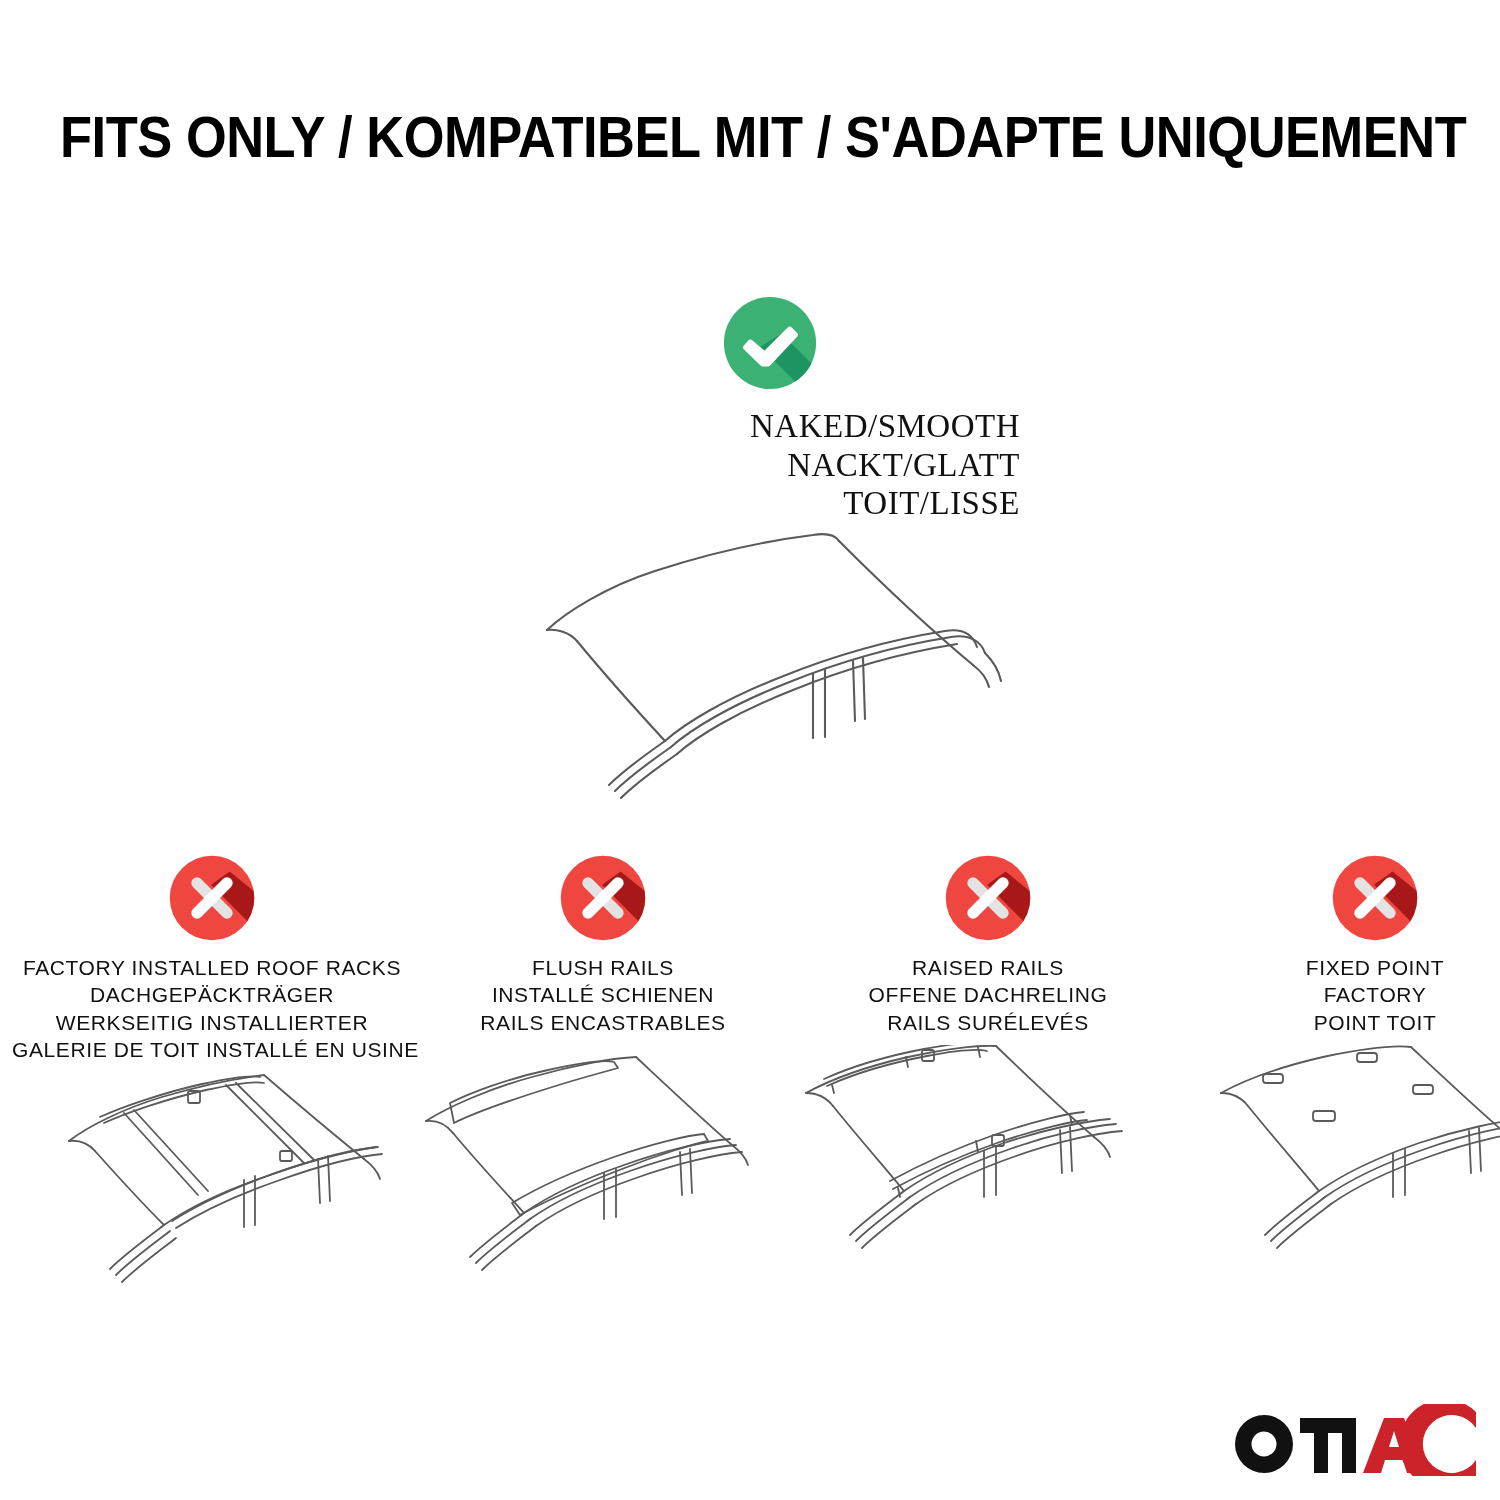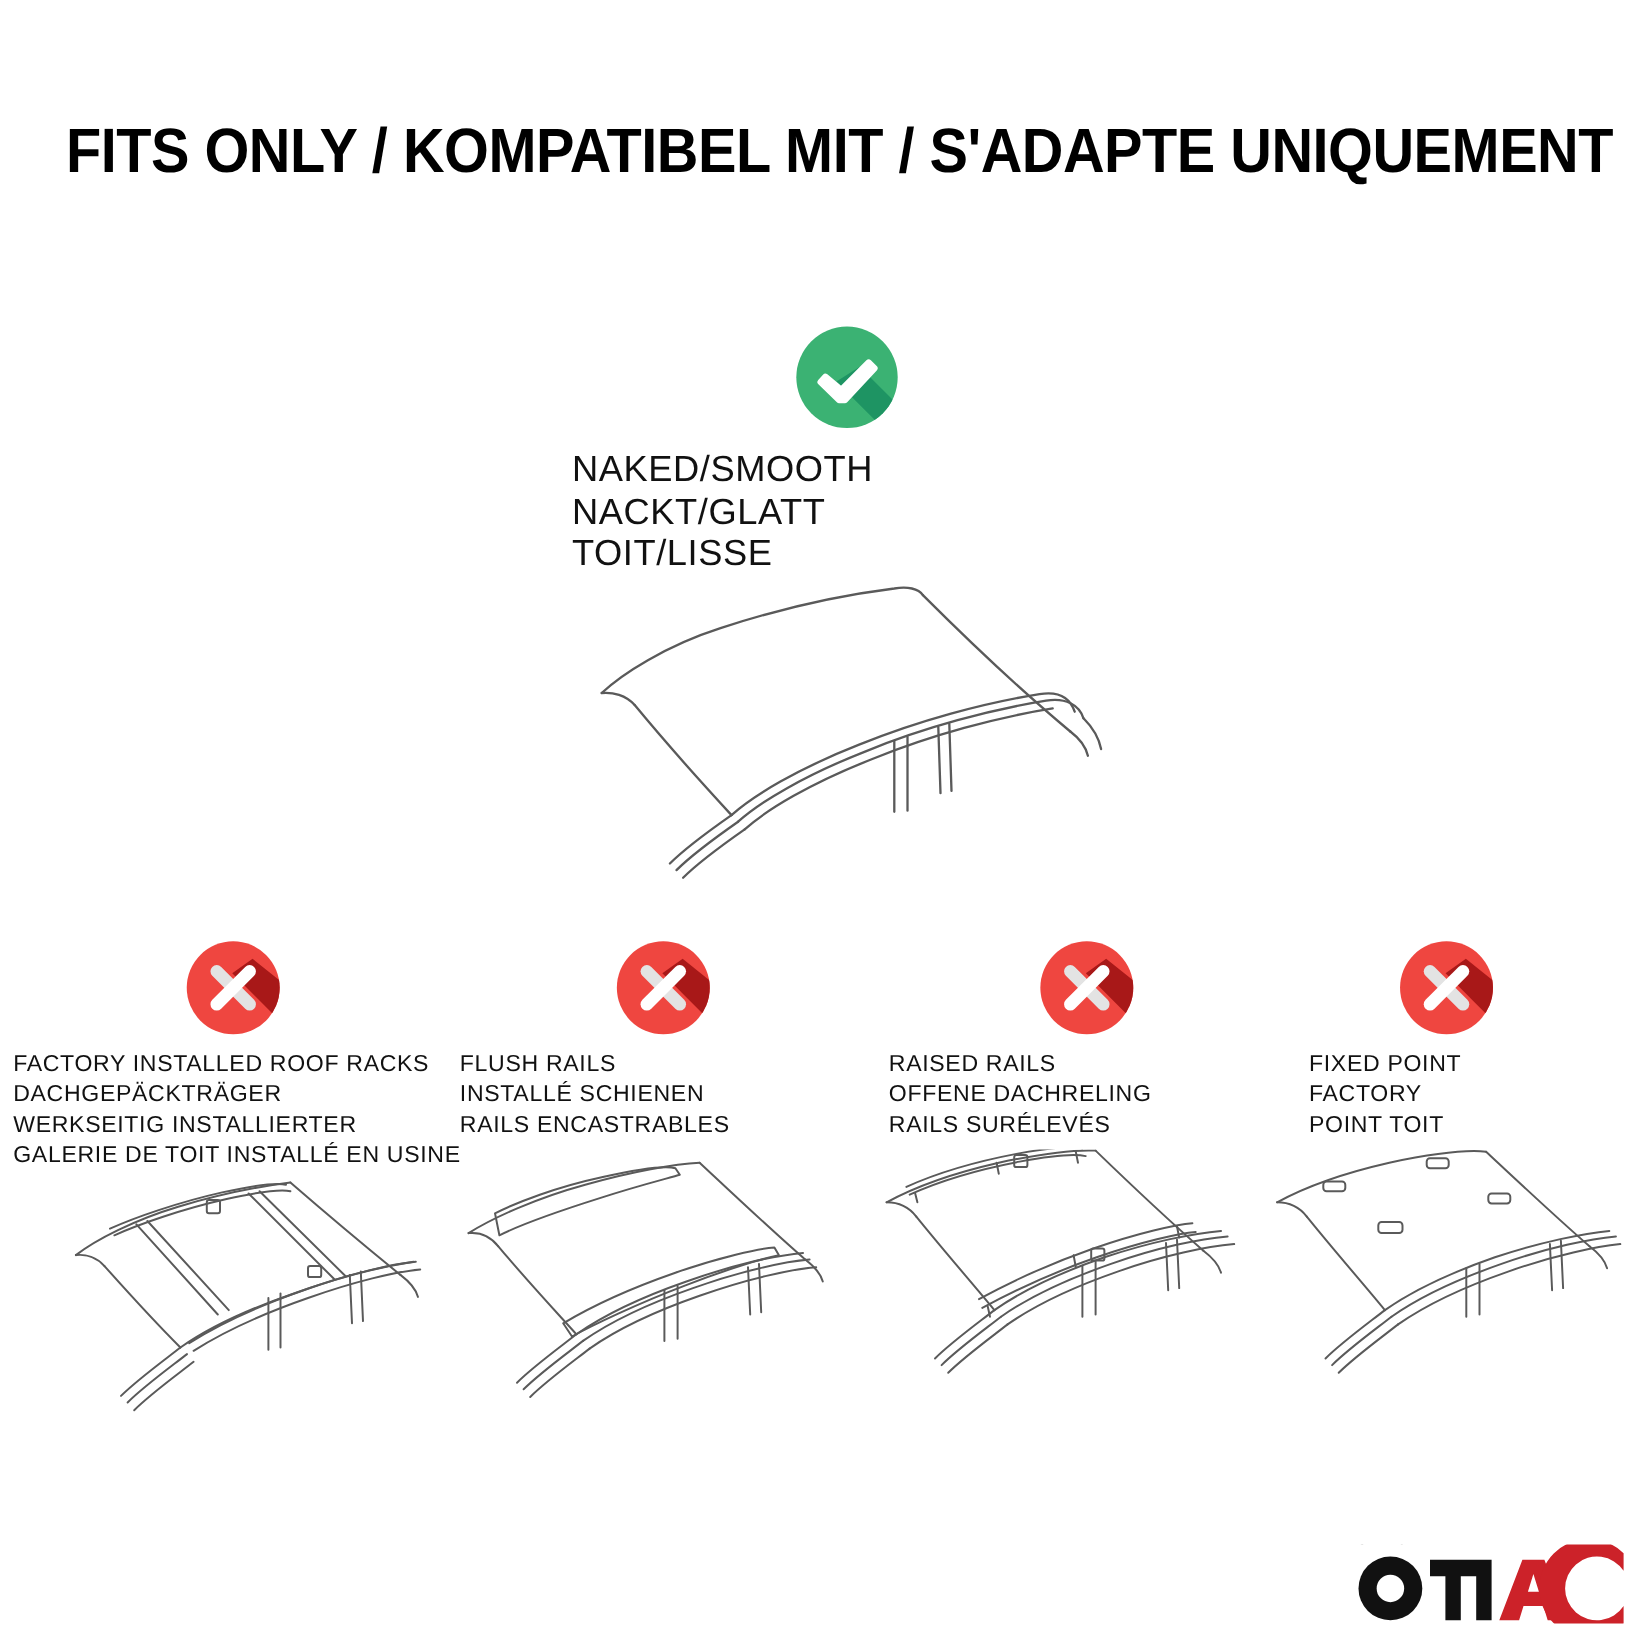--- a/index.html
+++ b/index.html
@@ -32,21 +32,22 @@
     white-space: nowrap;
     color: #000000;
   }
 
   
   .hero {
     position: absolute;
     left: 520px;
     top: 295px;
     width: 500px;
-    text-align: left;
+    text-align: right;
+    font-family: Liberation Serif, serif;
   }
   .hero-icon {
     width: 96px;
     height: 96px;
     margin: 0 auto;
     display: block;
   }
   .hero-label {
     margin-top: 16px;
     font-size: 33px;
@@ -69,21 +70,21 @@
   .row {
     position: absolute;
     left: 0;
     top: 840px;
     width: 1500px;
     height: 540px;
   }
   .cell {
     position: absolute;
     top: 0;
-    text-align: left;
+    text-align: center;
   }
   .cell-icon {
     width: 88px;
     height: 88px;
     margin: 14px auto 0 auto;
     display: block;
   }
   .cell-label {
     margin-top: 12px;
     font-size: 21px;
@@ -96,21 +97,21 @@
   .cell-illo {
     position: absolute;
     left: 50%;
     transform: translateX(-50%);
   }
 
   
   #cell-0 { left: 12px;   width: 400px; }
   #cell-1 { left: 418px;  width: 370px; }
   #cell-2 { left: 808px;  width: 360px; }
-  #cell-3 { left: 1190px; width: 250px; }
+  #cell-3 { left: 1250px; width: 250px; }
 
   #cell-0 .cell-illo { top: 215px; }
   #cell-1 .cell-illo { top: 205px; }
   #cell-2 .cell-illo { top: 205px; }
   #cell-3 .cell-illo { top: 205px; }
 
   
   .logo {
     position: absolute;
     left: 1232px;

